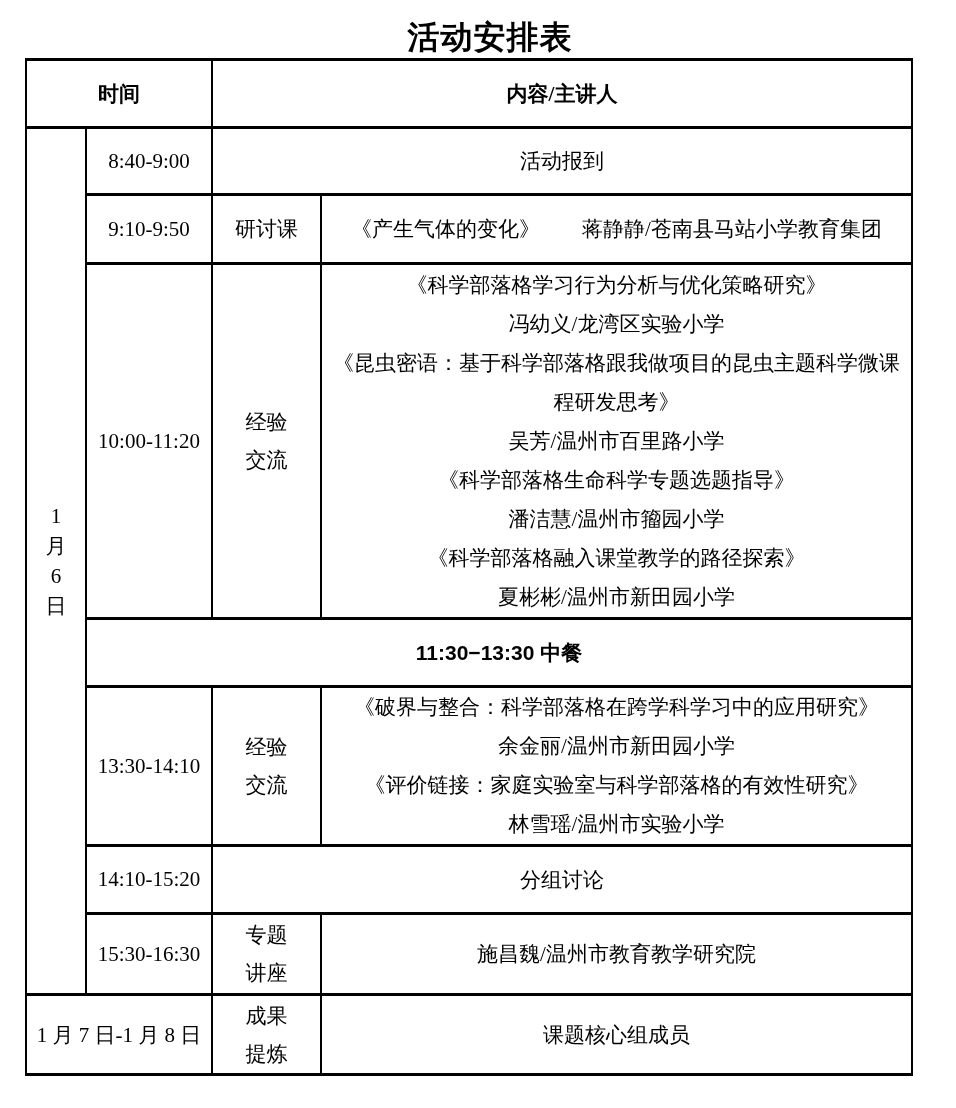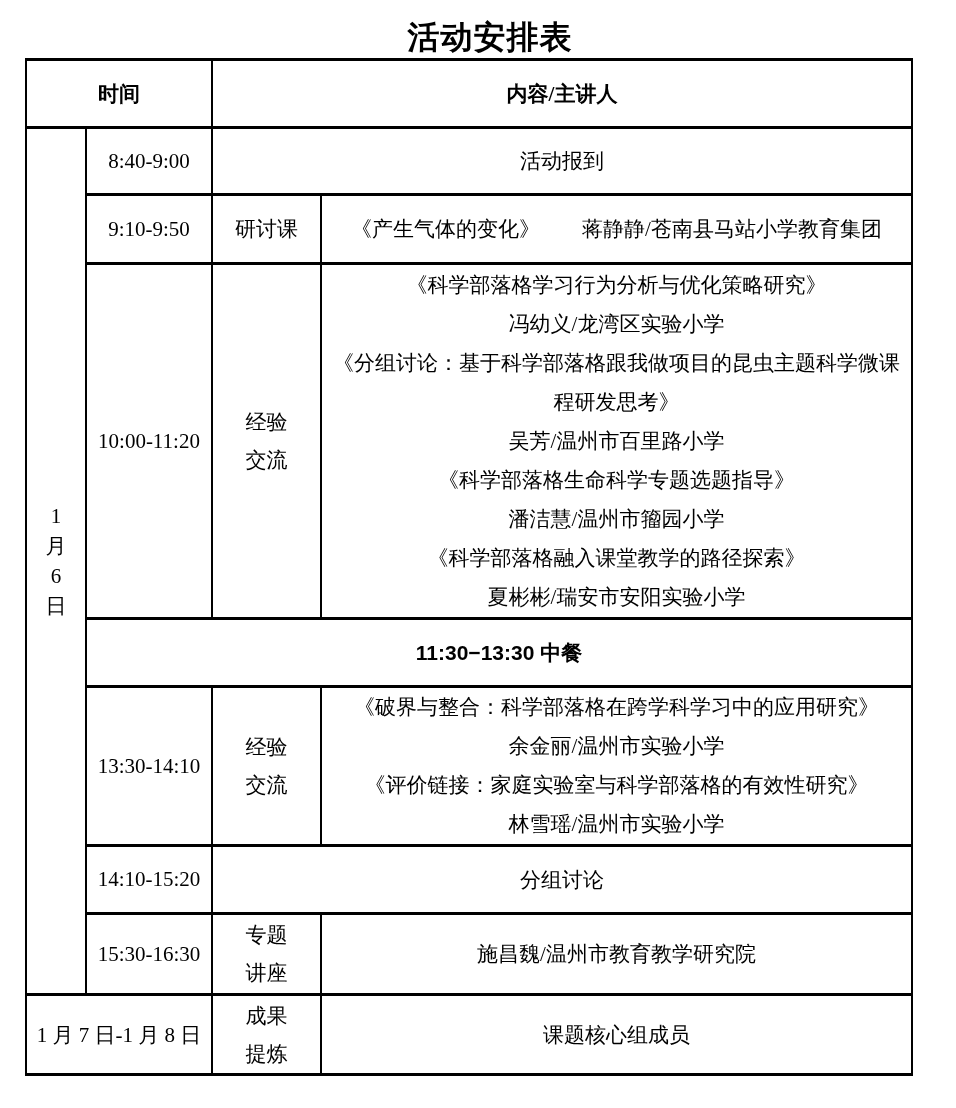--- a/index.html
+++ b/index.html
@@ -122,43 +122,43 @@
 
     <tr style="height:355px;">
       <td class="time-cell">10:00-11:20</td>
       <td class="type-cell">
         <div>经验</div>
         <div>交流</div>
       </td>
       <td class="content-left">
         <div>《科学部落格学习行为分析与优化策略研究》</div>
         <div>冯幼义/龙湾区实验小学</div>
-        <div>《分组讨论：基于科学部落格跟我做项目的昆虫主题科学微课</div>
+        <div>《昆虫密语：基于科学部落格跟我做项目的昆虫主题科学微课</div>
         <div>程研发思考》</div>
         <div>吴芳/温州市百里路小学</div>
         <div>《科学部落格生命科学专题选题指导》</div>
         <div>潘洁慧/温州市籀园小学</div>
         <div>《科学部落格融入课堂教学的路径探索》</div>
-        <div>夏彬彬/瑞安市安阳实验小学</div>
+        <div>夏彬彬/温州市新田园小学</div>
       </td>
     </tr>
 
     <tr style="height:68px;">
       <td colspan="3" class="lunch-cell">11:30−13:30 中餐</td>
     </tr>
 
     <tr style="height:158px;">
       <td class="time-cell">13:30-14:10</td>
       <td class="type-cell">
         <div>经验</div>
         <div>交流</div>
       </td>
       <td class="content-left">
         <div>《破界与整合：科学部落格在跨学科学习中的应用研究》</div>
-        <div>余金丽/温州市实验小学</div>
+        <div>余金丽/温州市新田园小学</div>
         <div>《评价链接：家庭实验室与科学部落格的有效性研究》</div>
         <div>林雪瑶/温州市实验小学</div>
       </td>
     </tr>
 
     <tr style="height:68px;">
       <td class="time-cell">14:10-15:20</td>
       <td colspan="2">分组讨论</td>
     </tr>
 

